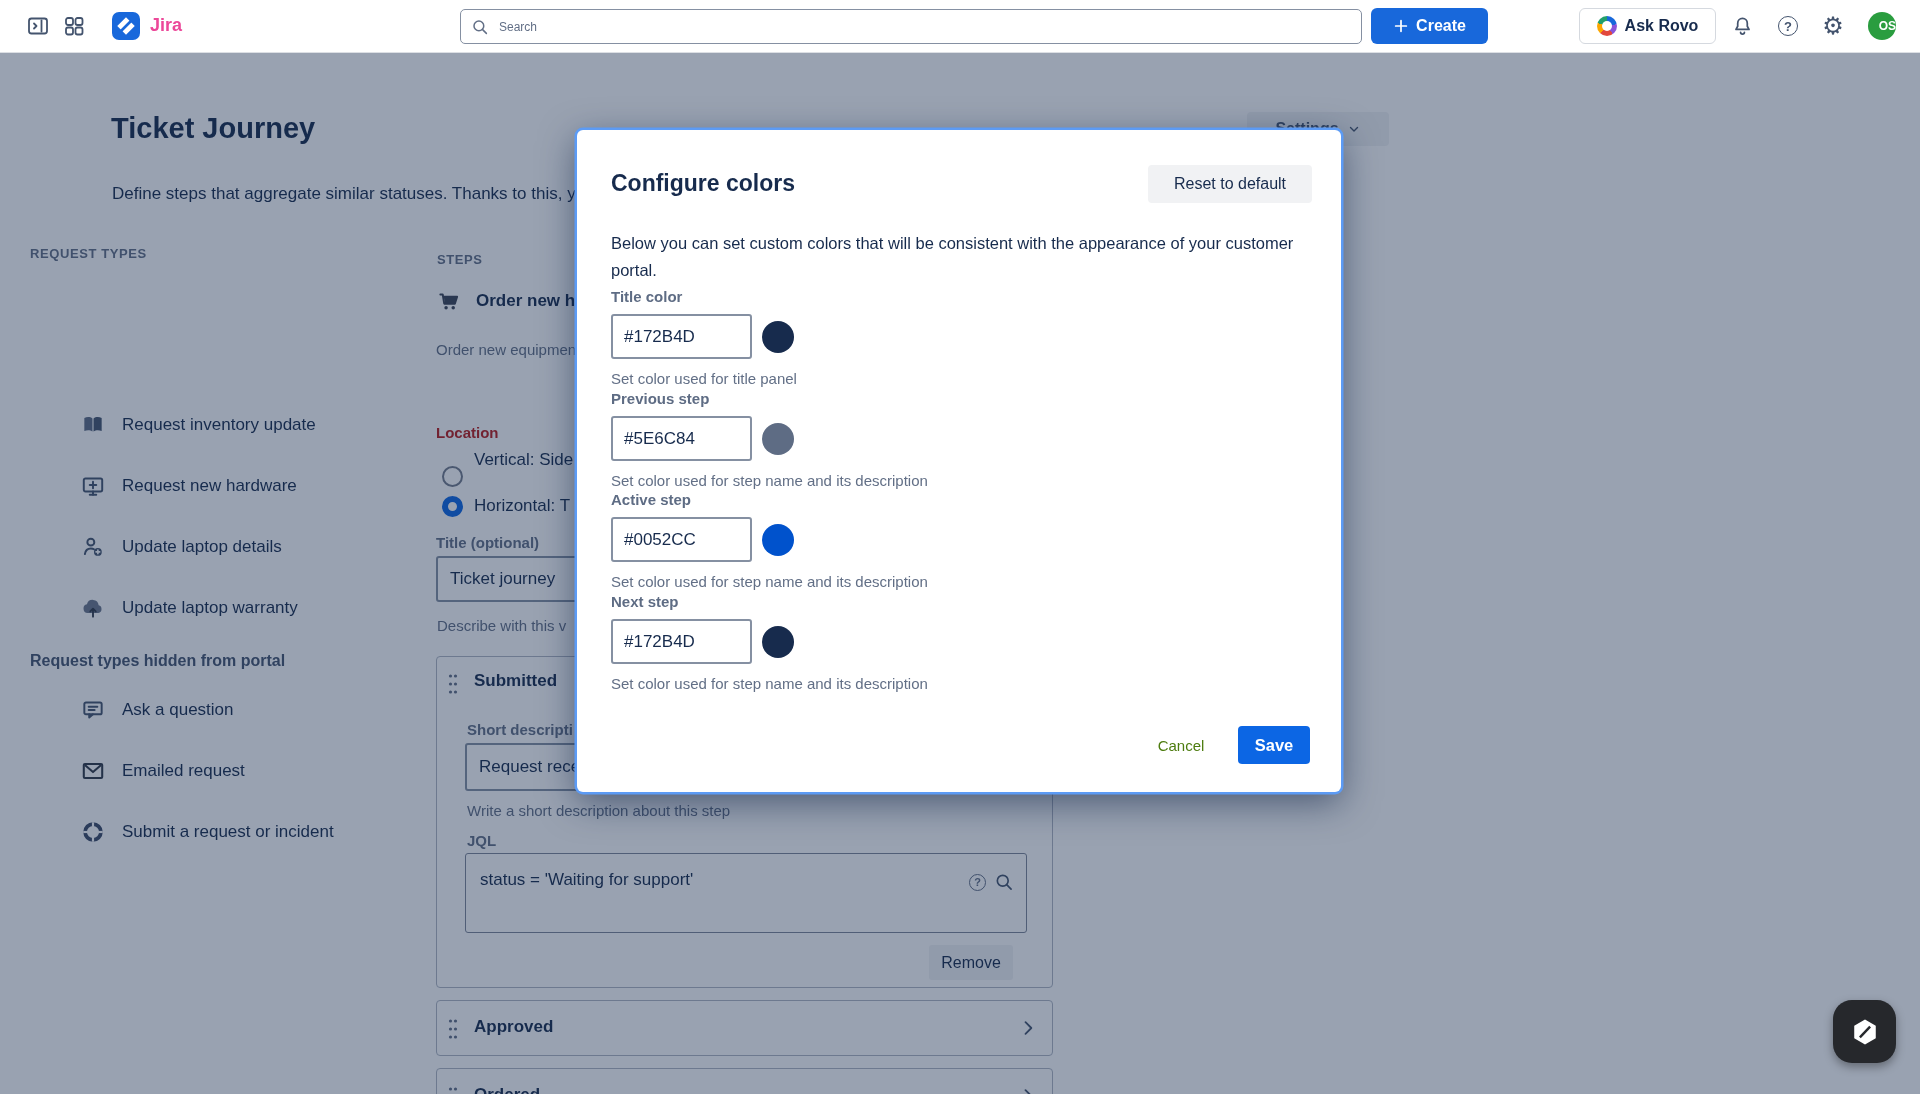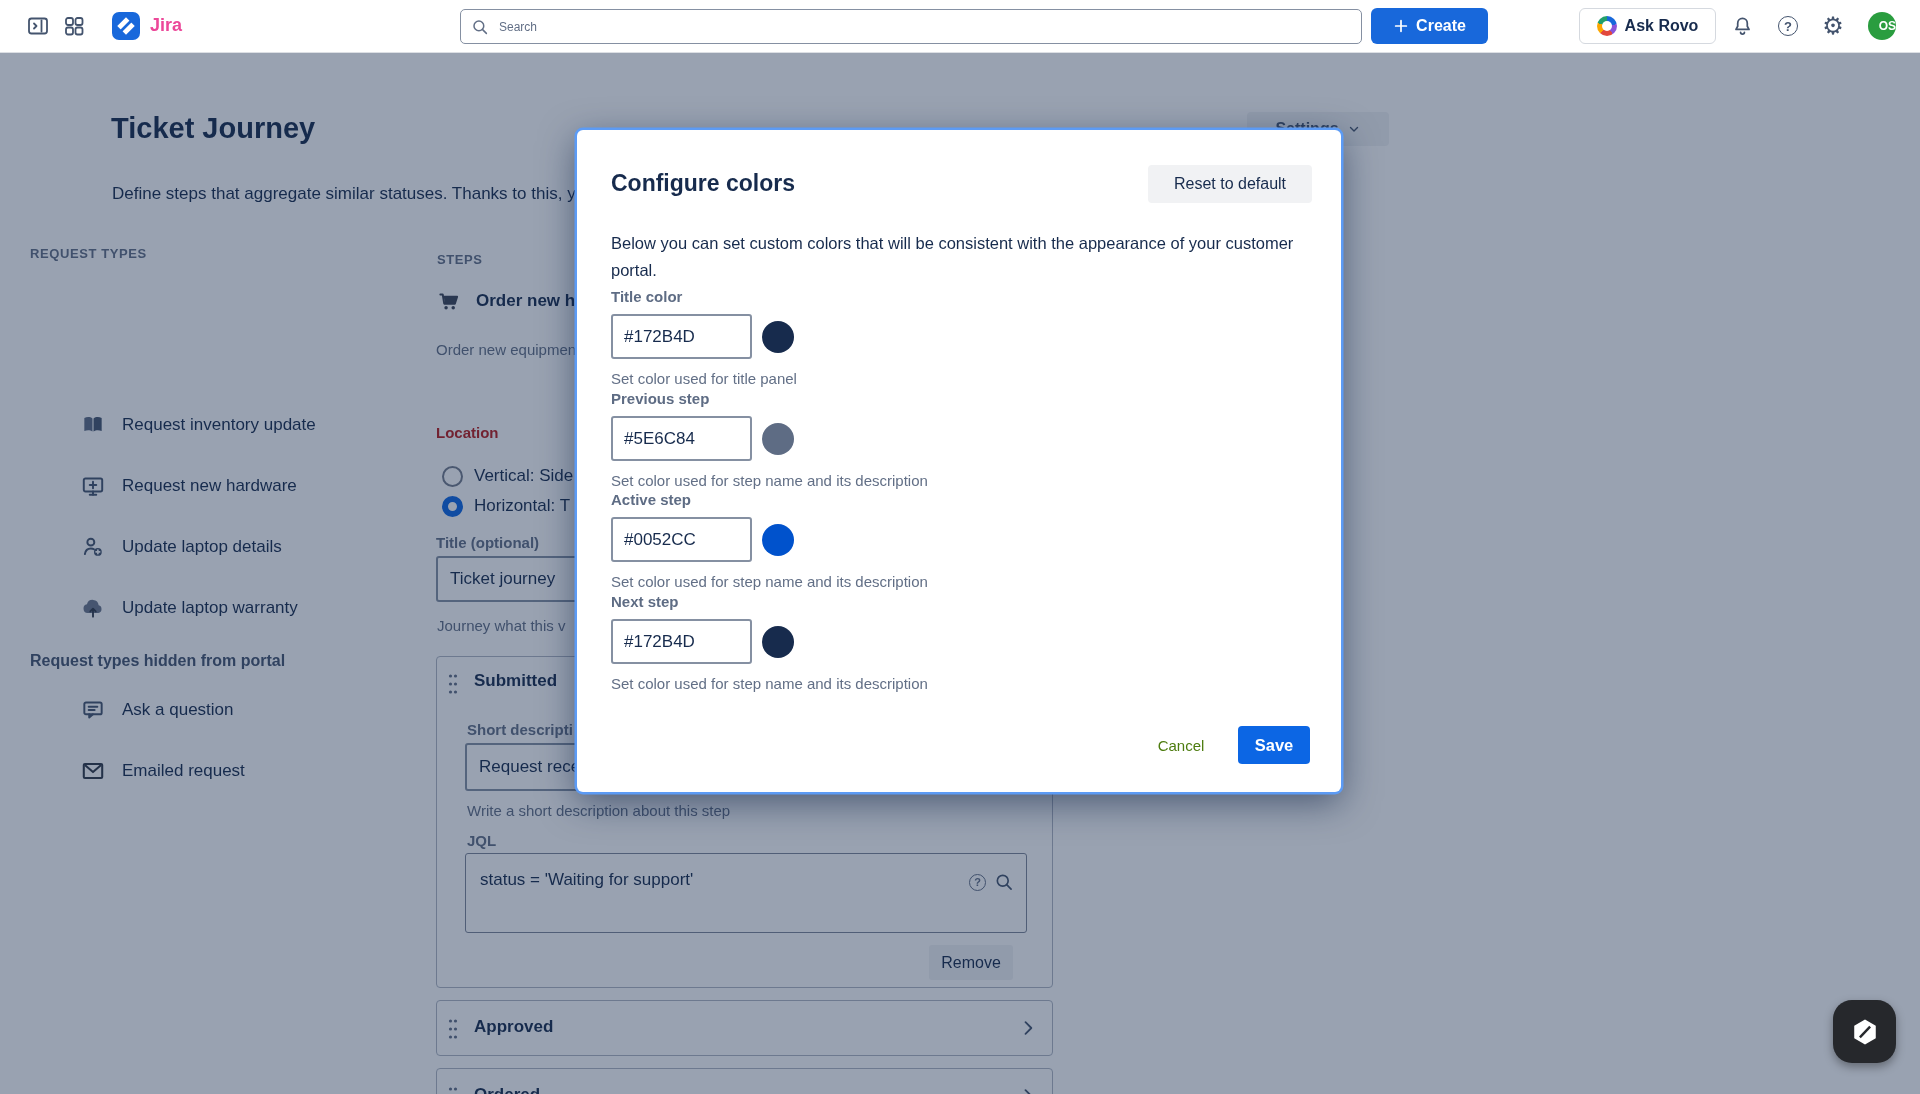--- a/index.html
+++ b/index.html
@@ -228,42 +228,54 @@
     </div>
 
     <div class="rt-item" style="top:693px">
       <svg class="ric" viewBox="0 0 24 24" fill="none" stroke="#2F3847" stroke-width="1.9" stroke-linejoin="round">
         <rect x="3.5" y="5.5" width="17" height="13" rx="1"></rect>
         <polyline points="4.5,6.5 12,13 19.5,6.5"></polyline>
       </svg>
       <span>Emailed request</span>
     </div>
 
+    <div class="rt-item" style="top:754px">
+      <svg class="ric" viewBox="0 0 24 24" fill="none" stroke="#3C4A66" stroke-width="3.4">
+        <circle cx="12" cy="12" r="7.3"></circle>
+        <g stroke="#fff" stroke-width="2">
+          <line x1="12" y1="3" x2="12" y2="8"></line>
+            <line x1="12" y1="16" x2="12" y2="21"></line>
+          <line x1="3" y1="12" x2="8" y2="12"></line>
+            <line x1="16" y1="12" x2="21" y2="12"></line>
+        </g>
+      </svg>
+      <span>Submit a request or incident</span>
+    </div>
 
     <div class="steps-head">STEPS</div>
     <div class="step-row">
       <svg width="26" height="26" viewBox="0 0 24 24" fill="#3A4254">
         <path d="M4 6h2.2l1.4 8.5h9.8L19.5 8H7" fill="none" stroke="#3A4254" stroke-width="1.8" stroke-linecap="round" stroke-linejoin="round"></path>
         <path d="M7.2 8h12l-1.4 6.5H8.3z"></path>
         <circle cx="9.3" cy="18.3" r="1.6"></circle>
           <circle cx="15.9" cy="18.3" r="1.6"></circle>
       </svg>
       <span>Order new ha</span>
     </div>
     <div class="step-sub">Order new equipmen</div>
 
     <div class="loc-label">Location</div>
     <div class="radio off" style="top:414px"></div>
-    <div class="radio-label" style="top:414px">Vertical: Side</div>
+    <div class="radio-label" style="top:398px">Vertical: Side</div>
     <div class="radio on" style="top:444px"></div>
     <div class="radio-label" style="top:444px">Horizontal: T</div>
 
     <div class="fld-label" style="top:482px">Title (optional)</div>
     <input class="txt-input" style="left: 436px; top: 504px; width: 270px; height: 46px;" value="Ticket journey">
-    <div class="helper" style="left:437px;top:565px">Journey what this v</div>
+    <div class="helper" style="left:437px;top:565px">Describe with this v</div>
 
     <div class="panel" style="top:604px;height:332px">
       <svg class="drag" style="top:16px" width="10" height="22" viewBox="0 0 10 22" fill="#626F86">
         <circle cx="2.5" cy="3" r="1.6"></circle>
           <circle cx="7.5" cy="3" r="1.6"></circle>
         <circle cx="2.5" cy="11" r="1.6"></circle>
           <circle cx="7.5" cy="11" r="1.6"></circle>
         <circle cx="2.5" cy="19" r="1.6"></circle>
           <circle cx="7.5" cy="19" r="1.6"></circle>
       </svg>

